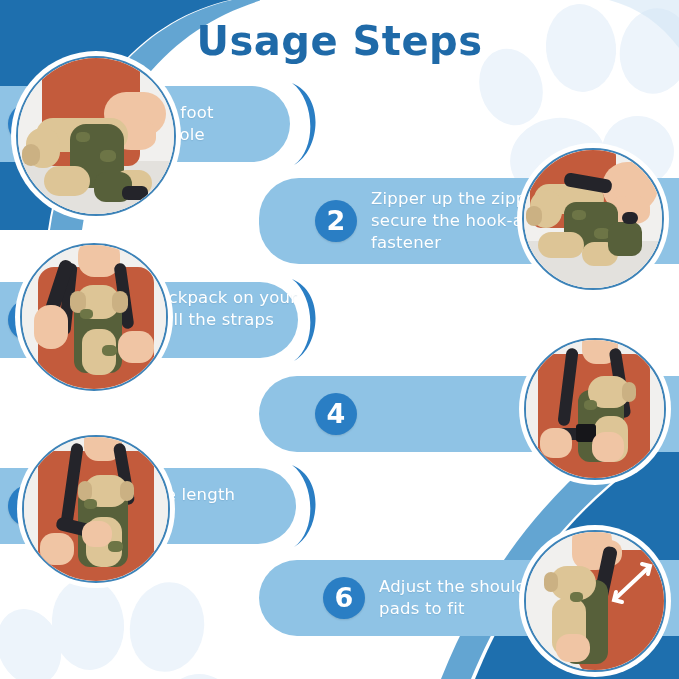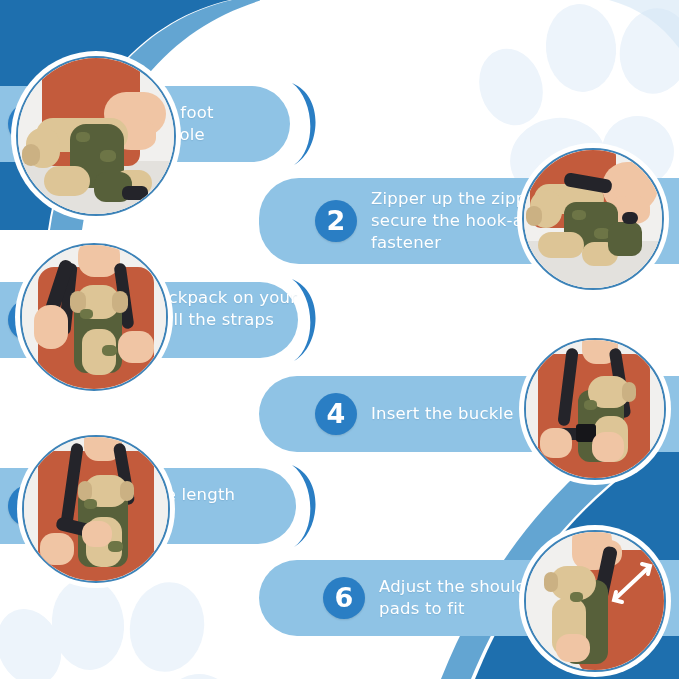--- a/index.html
+++ b/index.html
@@ -147,20 +147,21 @@
 
   <svg class="corner-dark" width="300" height="260" style="right:0;bottom:0;" viewBox="0 0 300 260">
     <path d="M300,260 L300,18 C236,56 150,126 96,260 Z" fill="#1e6fae"></path>
     <path d="M300,14 L300,-20 C214,30 122,110 62,260 L92,260 C148,124 236,54 300,14 Z" fill="#5ba0d0" opacity="0.95"></path>
   </svg>
 
   <svg class="corner-light" width="70" height="48" style="right:0;top:0;" viewBox="0 0 70 48">
     <path d="M70,0 L70,48 C52,24 30,8 0,0 Z" fill="#cfe4f4" opacity="0.55"></path>
   </svg>
 
+  <div class="title">Usage Steps</div>
 
   <div class="steps">
 
     <div class="step left" style="top:86px; width:330px;">
       <div class="badge">1</div>
       <div class="step-text">Put the dog's foot
 through the hole</div>
     </div>
     <svg class="crescent" style="left:288px; top:81px;" viewBox="0 0 34 86">
       <path d="M4,2 C26,18 30,66 6,84 C32,70 38,16 4,2 Z" fill="#2a7ec4"></path>
@@ -177,21 +178,20 @@
       <div class="badge">3</div>
       <div class="step-text">Place the backpack on your
 chest and pull the straps back</div>
     </div>
     <svg class="crescent" style="left:288px; top:277px;" viewBox="0 0 34 86">
       <path d="M4,2 C26,18 30,66 6,84 C32,70 38,16 4,2 Z" fill="#2a7ec4"></path>
     </svg>
 
     <div class="step right" style="top:376px; width:460px;">
       <div class="badge" style="margin-left:36px;">4</div>
-      <div class="step-text">Insert the buckle</div>
     </div>
 
     <div class="step left" style="top:468px; width:336px;">
       <div class="badge">5</div>
       <div class="step-text">Adjusting the length
 of the straps</div>
     </div>
     <svg class="crescent" style="left:288px; top:463px;" viewBox="0 0 34 86">
       <path d="M4,2 C26,18 30,66 6,84 C32,70 38,16 4,2 Z" fill="#2a7ec4"></path>
     </svg>

